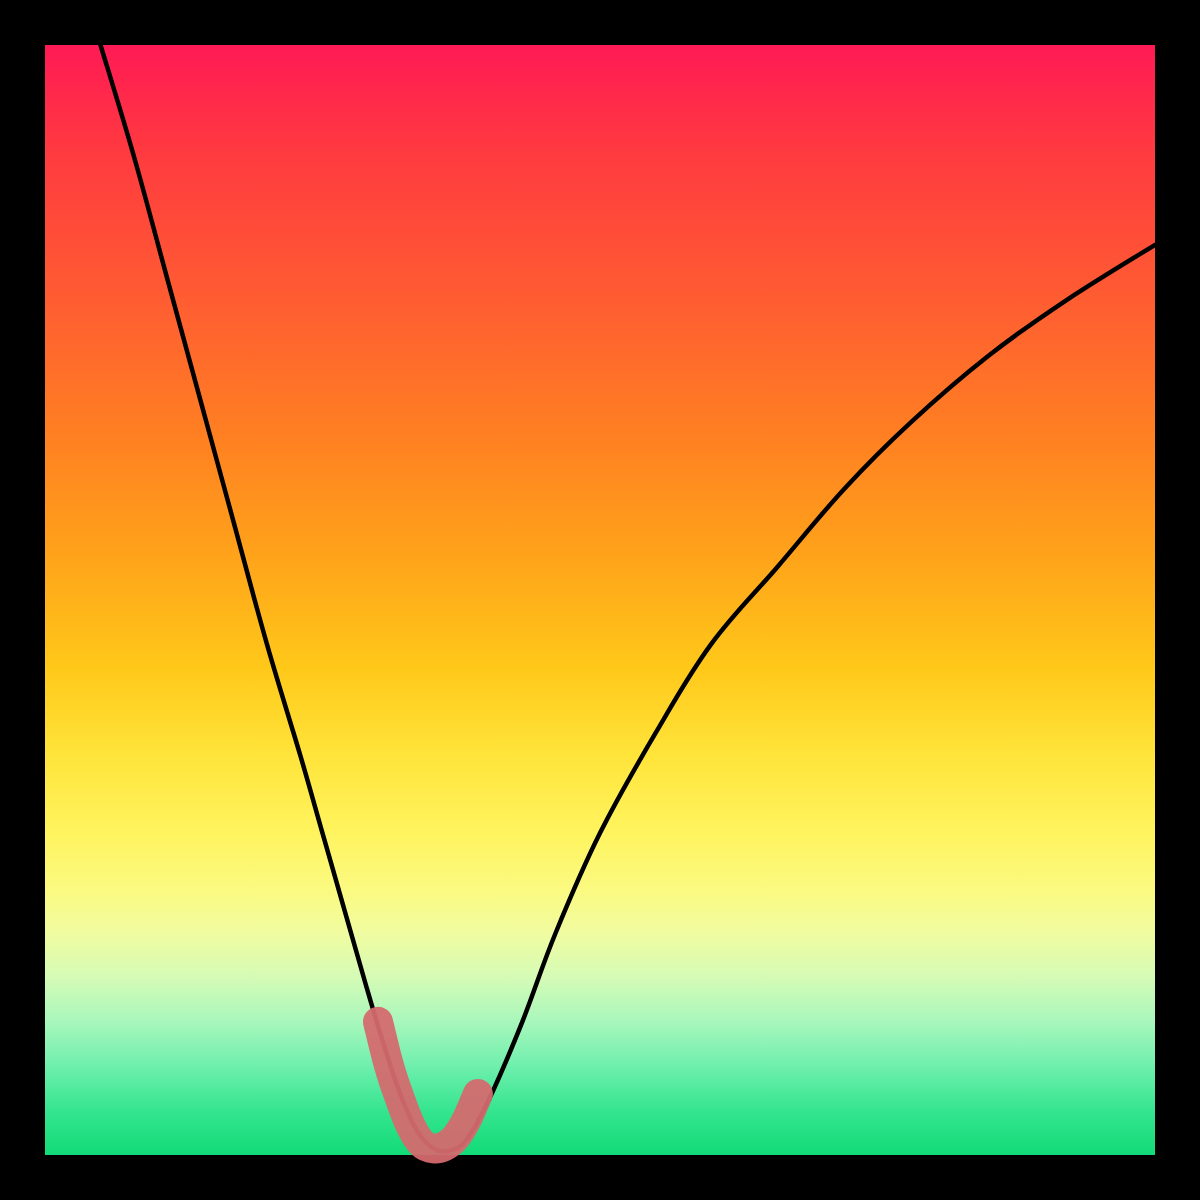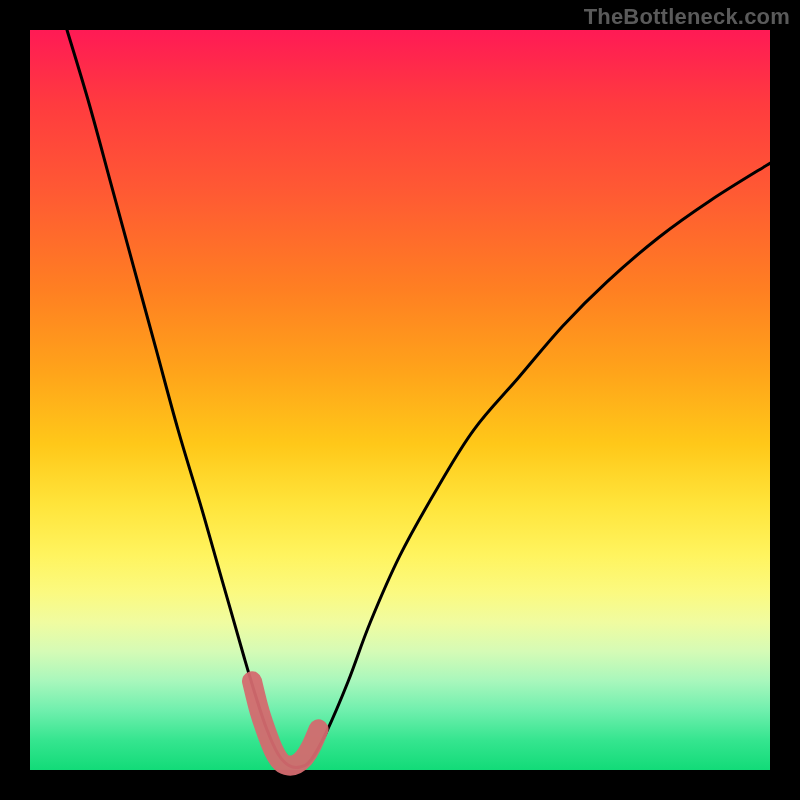--- a/index.html
+++ b/index.html
@@ -61,21 +61,20 @@
     width: 740px;
     height: 740px;
     overflow: visible;
   }
 </style>
 </head>
 <body>
 
 <div class="frame">
 
-  <div class="watermark">TheBottleneck.com</div>
 
   <div class="plot-area">
     <svg class="curve" viewBox="0 0 740 740" preserveAspectRatio="none">
       <path id="main-curve" fill="none" stroke="#000000" stroke-width="3" stroke-linecap="round" stroke-linejoin="round" d="M 37.00 0.00 C 41.00 13.32, 51.21 46.03, 59.20 74.00 C 67.19 101.97, 73.41 126.10, 81.40 155.40 C 89.39 184.70, 95.61 207.50, 103.60 236.80 C 111.59 266.10, 117.81 288.90, 125.80 318.20 C 133.79 347.50, 140.01 371.63, 148.00 399.60 C 155.99 427.57, 163.54 450.96, 170.20 473.60 C 176.86 496.24, 179.67 506.75, 185.00 525.40 C 190.33 544.05, 194.47 558.55, 199.80 577.20 C 205.13 595.85, 209.94 613.02, 214.60 629.00 C 219.26 644.98, 221.70 653.35, 225.70 666.00 C 229.70 678.65, 232.80 688.91, 236.80 699.30 C 240.80 709.69, 243.90 717.19, 247.90 723.72 C 251.90 730.25, 255.00 733.16, 259.00 735.56 C 263.00 737.96, 266.10 738.11, 270.10 737.04 C 274.10 735.97, 276.54 735.77, 281.20 729.64 C 285.86 723.51, 289.34 717.12, 296.00 703.00 C 302.66 688.88, 310.21 671.18, 318.20 651.20 C 326.19 631.22, 331.08 614.64, 340.40 592.00 C 349.72 569.36, 358.01 549.38, 370.00 525.40 C 381.99 501.42, 393.68 481.44, 407.00 458.80 C 420.32 436.16, 429.35 419.58, 444.00 399.60 C 458.65 379.62, 472.42 366.45, 488.40 347.80 C 504.38 329.15, 516.82 313.32, 532.80 296.00 C 548.78 278.68, 559.88 267.58, 577.20 251.60 C 594.52 235.62, 610.35 221.85, 629.00 207.20 C 647.65 192.55, 660.82 183.52, 680.80 170.20 C 700.78 156.88, 729.34 139.86, 740.00 133.20"></path>
       <path id="marker-path" fill="none" stroke="#d46a6f" stroke-width="20" stroke-linecap="round" stroke-linejoin="round" opacity="0.95" d="M 222.00 651.20 C 223.33 656.53, 226.74 671.48, 229.40 680.80 C 232.06 690.12, 234.14 695.67, 236.80 703.00 C 239.46 710.33, 241.54 716.17, 244.20 721.50 C 246.86 726.83, 248.94 730.07, 251.60 732.60 C 254.26 735.13, 256.34 735.29, 259.00 735.56 C 261.66 735.83, 263.74 735.41, 266.40 734.08 C 269.06 732.75, 271.14 731.36, 273.80 728.16 C 276.46 724.96, 278.54 721.51, 281.20 716.32 C 283.86 711.13, 287.27 702.36, 288.60 699.30"></path>
     </svg>
   </div>
 
 </div>
 

